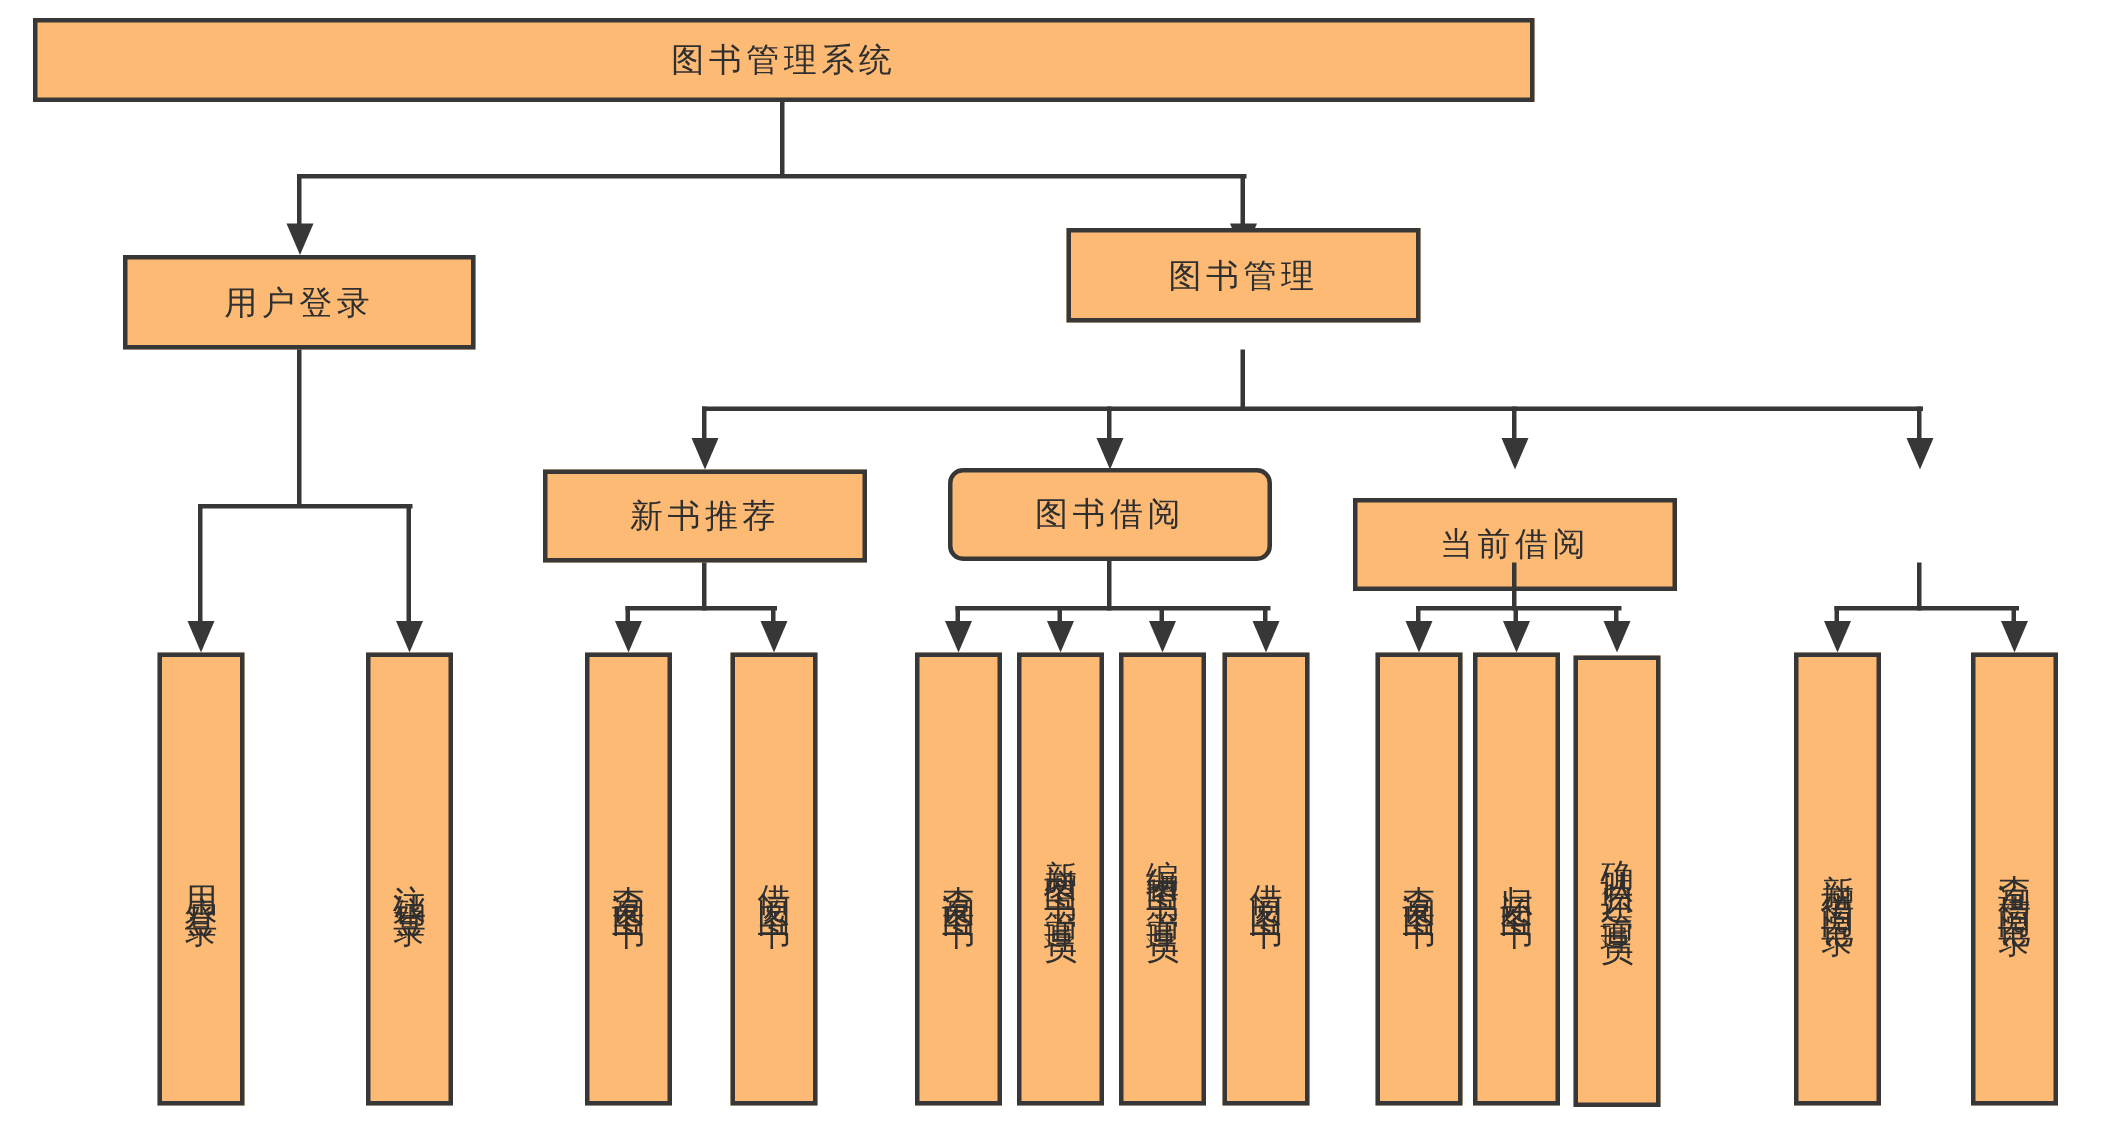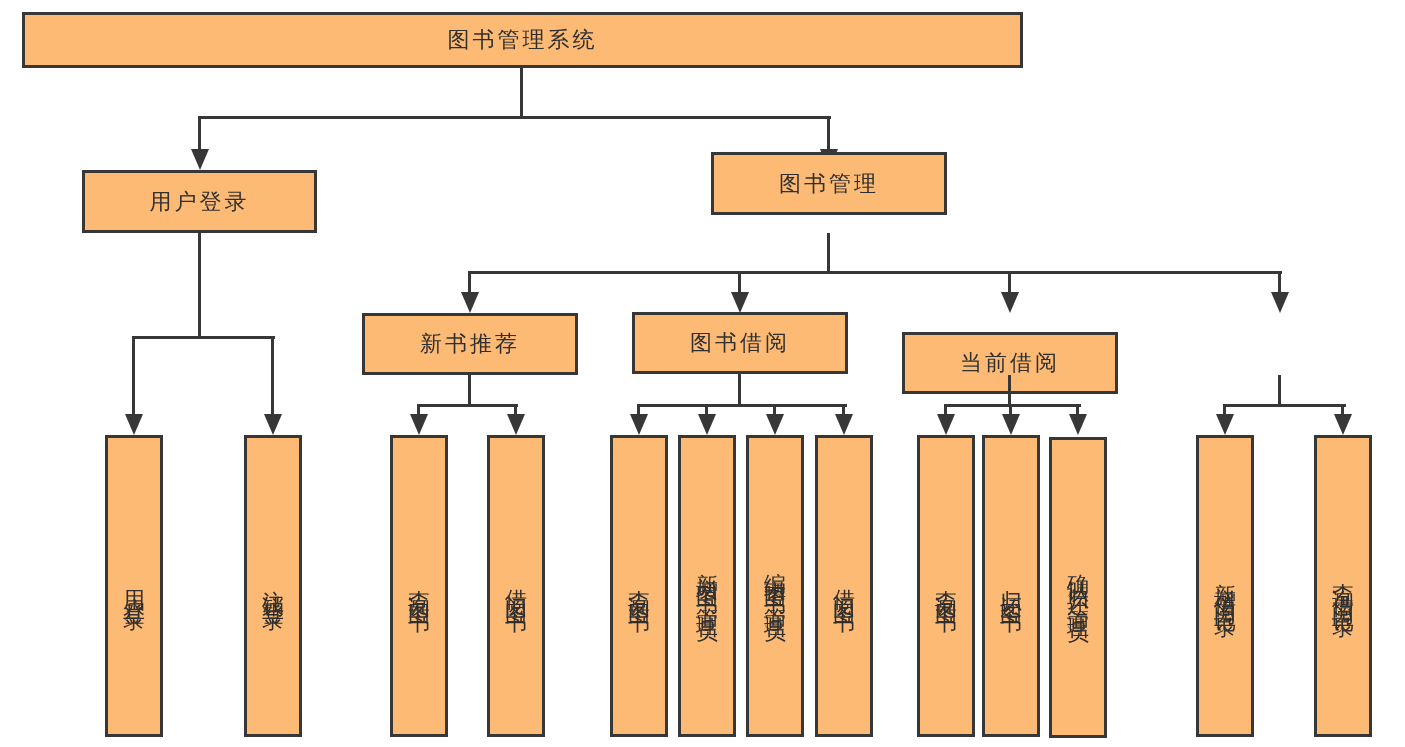--- a/index.html
+++ b/index.html
@@ -83,21 +83,21 @@
   <div class="arrow" style="left:264px; top:336px; height:99px;"></div>
 
   <div class="vline" style="left:827px; top:233px; height:40px;"></div>
   <div class="hline" style="left:468px; top:271px; width:814px;"></div>
   <div class="arrow" style="left:461px; top:271px; height:42px;"></div>
   <div class="arrow" style="left:731px; top:271px; height:42px;"></div>
   <div class="arrow" style="left:1001px; top:271px; height:42px;"></div>
   <div class="arrow" style="left:1271px; top:271px; height:42px;"></div>
 
   <div class="node" style="left:362px; top:313px; width:216px; height:62px;">新书推荐</div>
-  <div class="node" style="left:632px; top:312px; width:216px; height:62px;">图书借阅</div>
+  <div class="node" style="left:632px; top:312px; width:216px; height:62px;border-radius:10px;">图书借阅</div>
   <div class="node" style="left:902px; top:313px; width:216px; height:62px;margin-top:19px;">当前借阅</div>
 
   <div class="vline" style="left:468px; top:375px; height:32px;"></div>
   <div class="hline" style="left:417px; top:404px; width:101px;"></div>
   <div class="arrow" style="left:410px; top:404px; height:31px;"></div>
   <div class="arrow" style="left:507px; top:404px; height:31px;"></div>
 
   <div class="vline" style="left:738px; top:374px; height:33px;"></div>
   <div class="hline" style="left:637px; top:404px; width:210px;"></div>
   <div class="arrow" style="left:630px; top:404px; height:31px;"></div>

